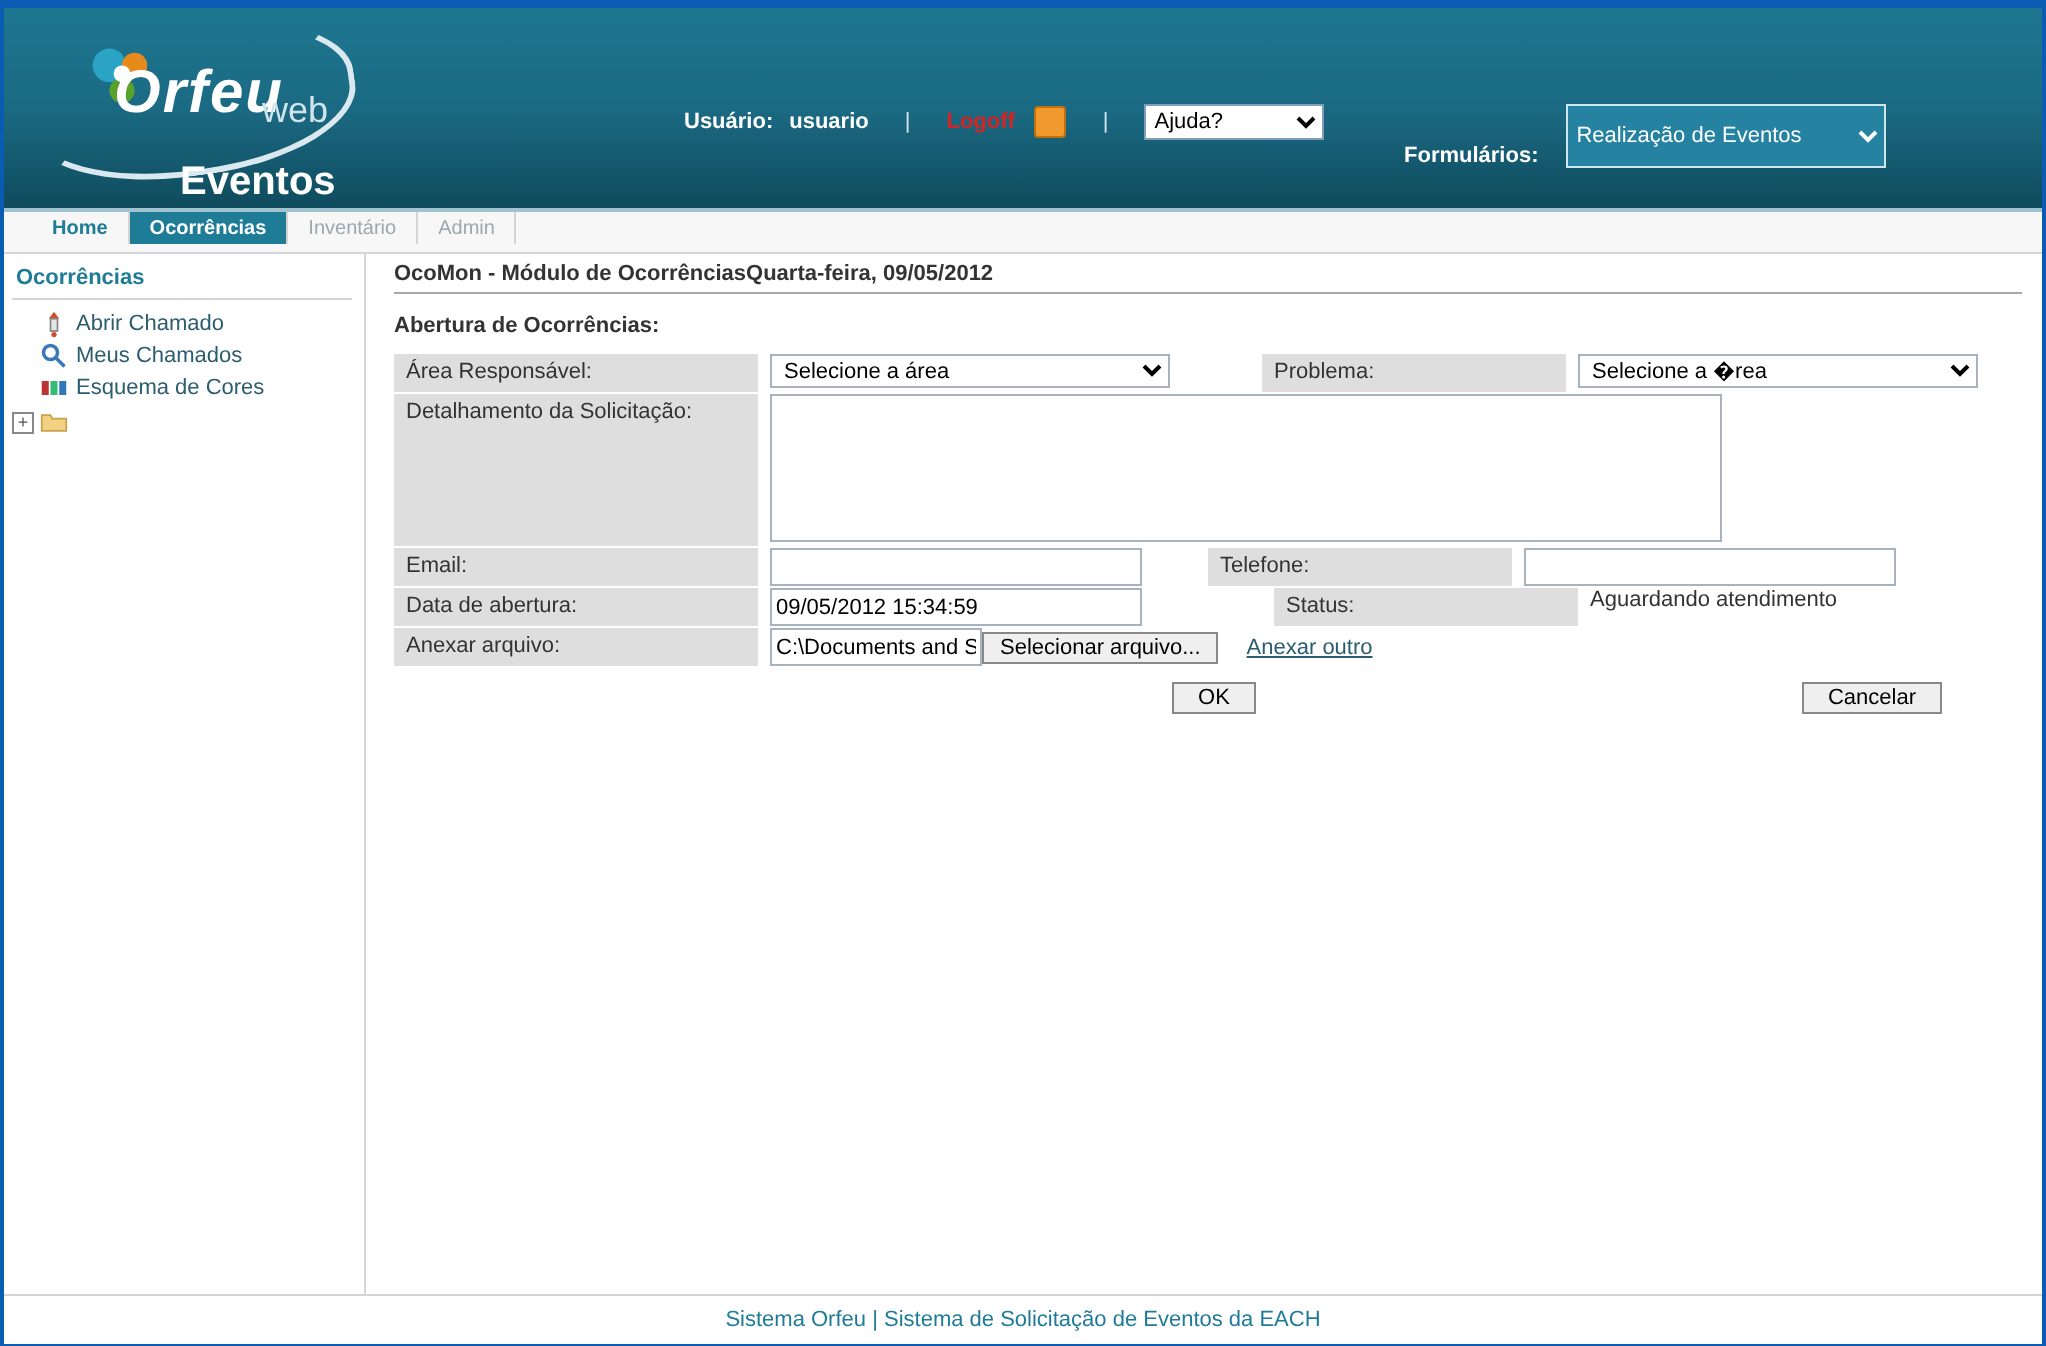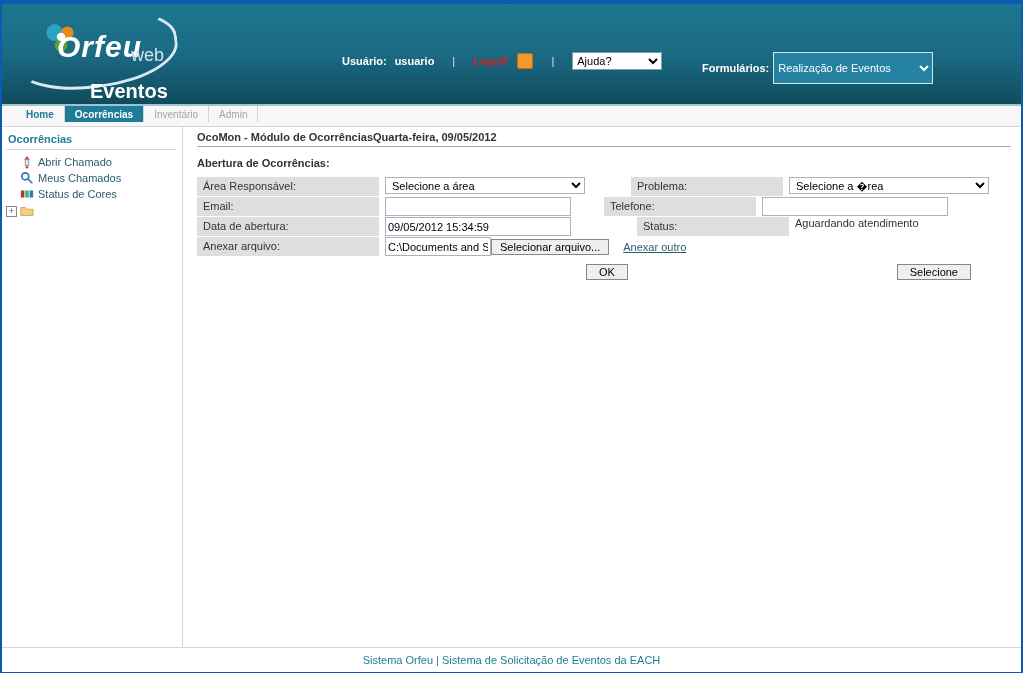--- a/index.html
+++ b/index.html
@@ -67,21 +67,21 @@
   .hdr-logoff-icon {
     display: inline-block; width: 14px; height: 14px; background: #f09a2e;
     border: 1px solid #c26f0c; vertical-align: middle; border-radius: 2px;
     position: relative; margin-left: 2px;
   }
   .hdr-row select {
     font-size: 11px; height: 18px; background: #fff;
     border: 1px solid #7f9db9;
   }
   .hdr-formlabel {
-    position: absolute; top: 48px; left: 700px; display:flex; align-items:center; gap:4px;
+    position: absolute; top: 48px; left: 700px; display:flex; align-items:flex-end; gap:14px;
     font-weight: bold; color:#fff; font-size:11px;
   }
   .hdr-formlabel select {
     background: #2583a1; color: #fff; border: 1px solid #cfe5ec;
     height: 32px; font-size: 11px; width: 160px;
   }
   
   .nav {
     background: #f7f7f7;
     border-bottom: 1px solid #d5d5d5;
@@ -252,21 +252,21 @@
       </div>
 
       <div class="tree-item">
         <span class="icon icon-palette">
           <svg viewBox="0 0 16 16">
               <rect x="1" y="4" width="4" height="8" fill="#b33"></rect>
               <rect x="6" y="4" width="4" height="8" fill="#3b7"></rect>
               <rect x="11" y="4" width="4" height="8" fill="#37b"></rect>
             </svg>
         </span>
-        <span>Status de Cores</span>
+        <span>Esquema de Cores</span>
       </div>
 
       <div class="tree-row-folder">
         <span class="pm-box">+</span>
         <span class="icon icon-folder">
           <svg viewBox="0 0 16 16">
               <path fill="#f2d183" stroke="#caa24d" d="M1 4h5l1 2h8v7H1z"></path>
             </svg>
         </span>
       </div>
@@ -292,20 +292,26 @@
         <div class="row" style="margin-left:40px;">
           <div class="lbl" style="width:140px;">Problema:</div>
           <div class="fld">
             <select class="sel-wide">
               <option>Selecione a �rea</option>
             </select>
           </div>
         </div>
       </div>
 
+      <div class="row">
+        <div class="lbl tall">Detalhamento da Solicitação:</div>
+        <div class="fld">
+          <textarea style="width: 470px; height: 68px;"></textarea>
+        </div>
+      </div>
 
       <div class="two-col">
         <div class="row">
           <div class="lbl">Email:</div>
           <div class="fld">
             <input type="text" class="inp-mid" value="" style="">
           </div>
         </div>
         <div class="row" style="">
           <div class="lbl" style="width:140px;">Telefone:</div>
@@ -337,21 +343,21 @@
           <button class="browse-btn">Selecionar arquivo...</button>
           <span class="link">Anexar outro</span>
         </div>
       </div>
 
       <div class="btnrow">
         <div class="ok-wrap">
           <button class="form-btn">OK</button>
         </div>
         <div class="cancel-wrap">
-          <button class="form-btn">Selecione</button>
+          <button class="form-btn">Cancelar</button>
         </div>
       </div>
 
     </div>
   </div>
 
   <div class="footer">
     <span>Sistema Orfeu</span><span> | </span><span>Sistema de Solicitação de Eventos da EACH</span>
   </div>
 

